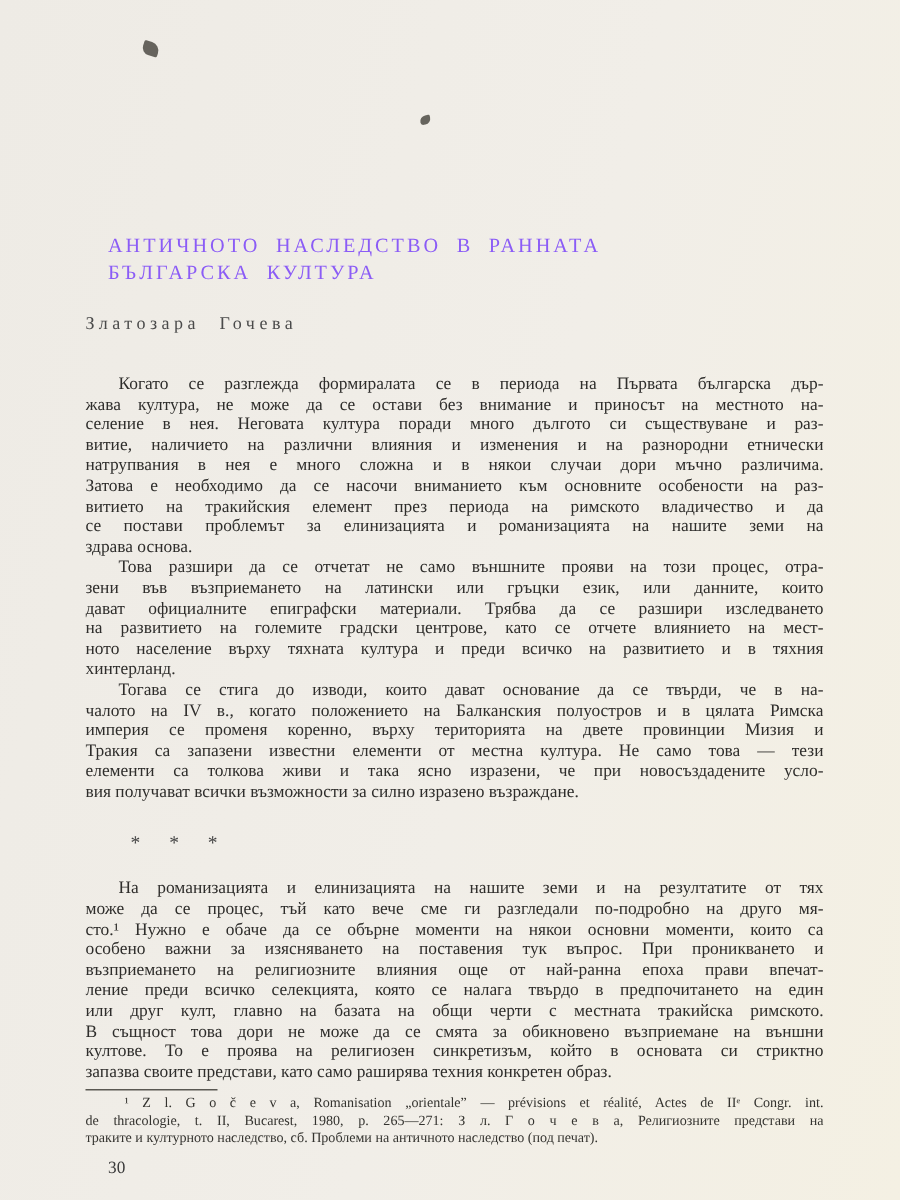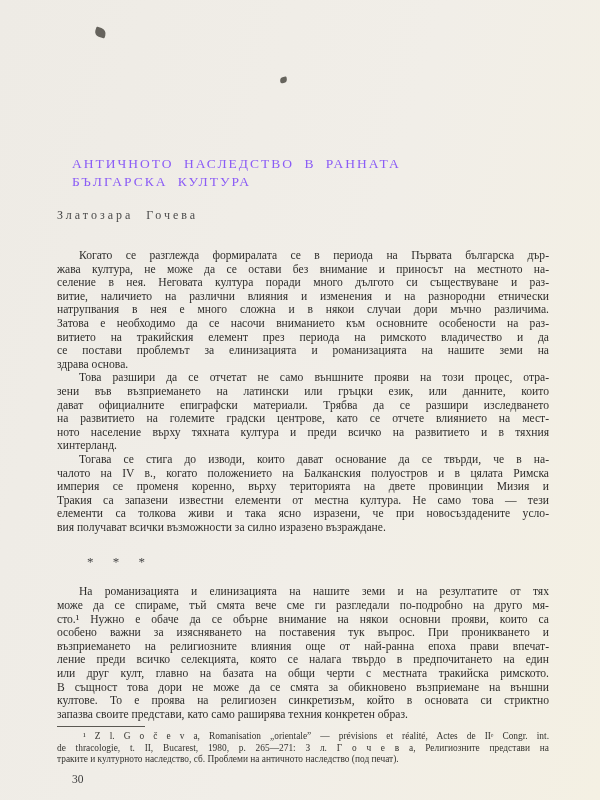--- a/index.html
+++ b/index.html
@@ -86,22 +86,22 @@
         <div class="tline">елементи са толкова живи и така ясно изразени, че при новосъздадените усло-</div>
         <div class="tline last">вия получават всички възможности за силно изразено възраждане.</div>
       </div>
     </div>
 
   <div class="separator">* * *</div>
 
   <div class="body-text" id="body-text-b" style="margin-top:0;font-family:Liberation Serif, serif;">
       <div class="para">
         <div class="tline first">На романизацията и елинизацията на нашите земи и на резултатите от тях</div>
-        <div class="tline">може да се спираме, тъй смята вече сме ги разгледали по-подробно на друго мя-</div>
-        <div class="tline">сто.¹ Нужно е обаче да се обърне внимание на някои основни прояви, които са</div>
+        <div class="tline">може да се процес, тъй като вече сме ги разгледали по-подробно на друго мя-</div>
+        <div class="tline">сто.¹ Нужно е обаче да се обърне моменти на някои основни моменти, които са</div>
         <div class="tline">особено важни за изясняването на поставения тук въпрос. При проникването и</div>
         <div class="tline">възприемането на религиозните влияния още от най-ранна епоха прави впечат-</div>
         <div class="tline">ление преди всичко селекцията, която се налага твърдо в предпочитането на един</div>
         <div class="tline">или друг култ, главно на базата на общи черти с местната тракийска римското.</div>
         <div class="tline">В същност това дори не може да се смята за обикновено възприемане на външни</div>
         <div class="tline">култове. То е проява на религиозен синкретизъм, който в основата си стриктно</div>
         <div class="tline last">запазва своите представи, като само раширява техния конкретен образ.</div>
       </div>
     </div>
 

